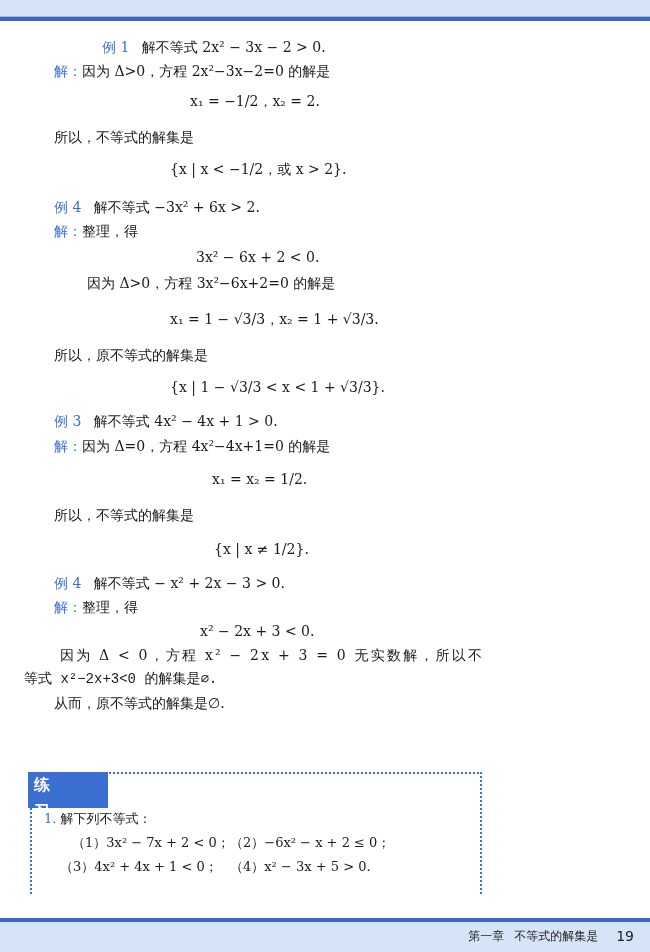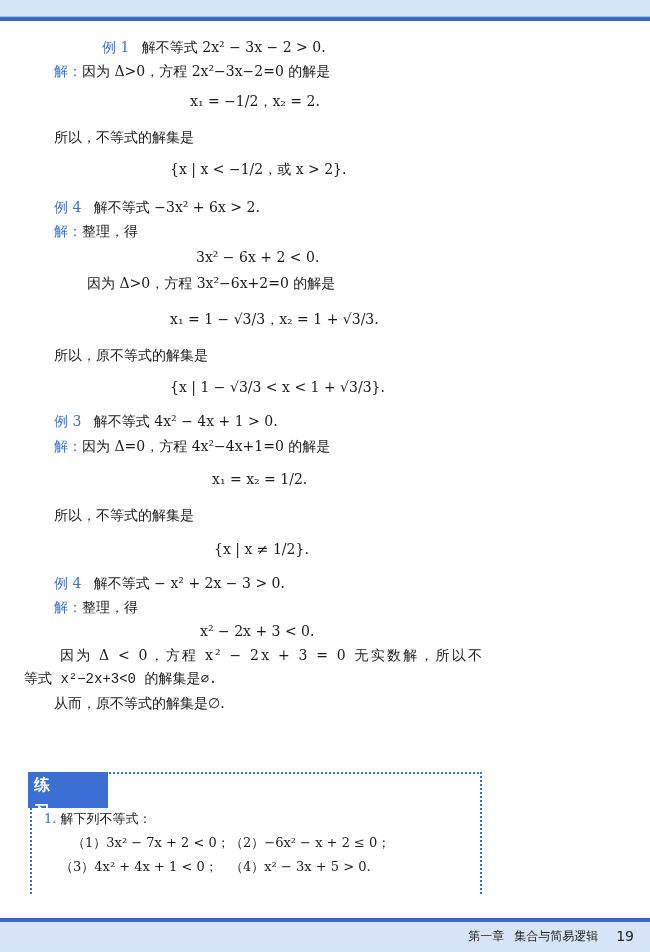--- a/index.html
+++ b/index.html
@@ -123,15 +123,15 @@
   <span>（3）</span><span>4x² + 4x + 1 &lt; 0；</span>
 </div>
 <div class="ex-line" style="left:230px; top:858px;">
   <span>（4）</span><span>x² − 3x + 5 &gt; 0.</span>
 </div>
 
 <div class="footer-rule"></div>
 <div class="footer-band"></div>
 <div class="footer-text">
   <span>第一章</span>
-  <span>集合与简易逻辑</span>
+  <span>不等式的解集是</span>
   <span class="pg">19</span>
 </div>
 
 </body></html>

